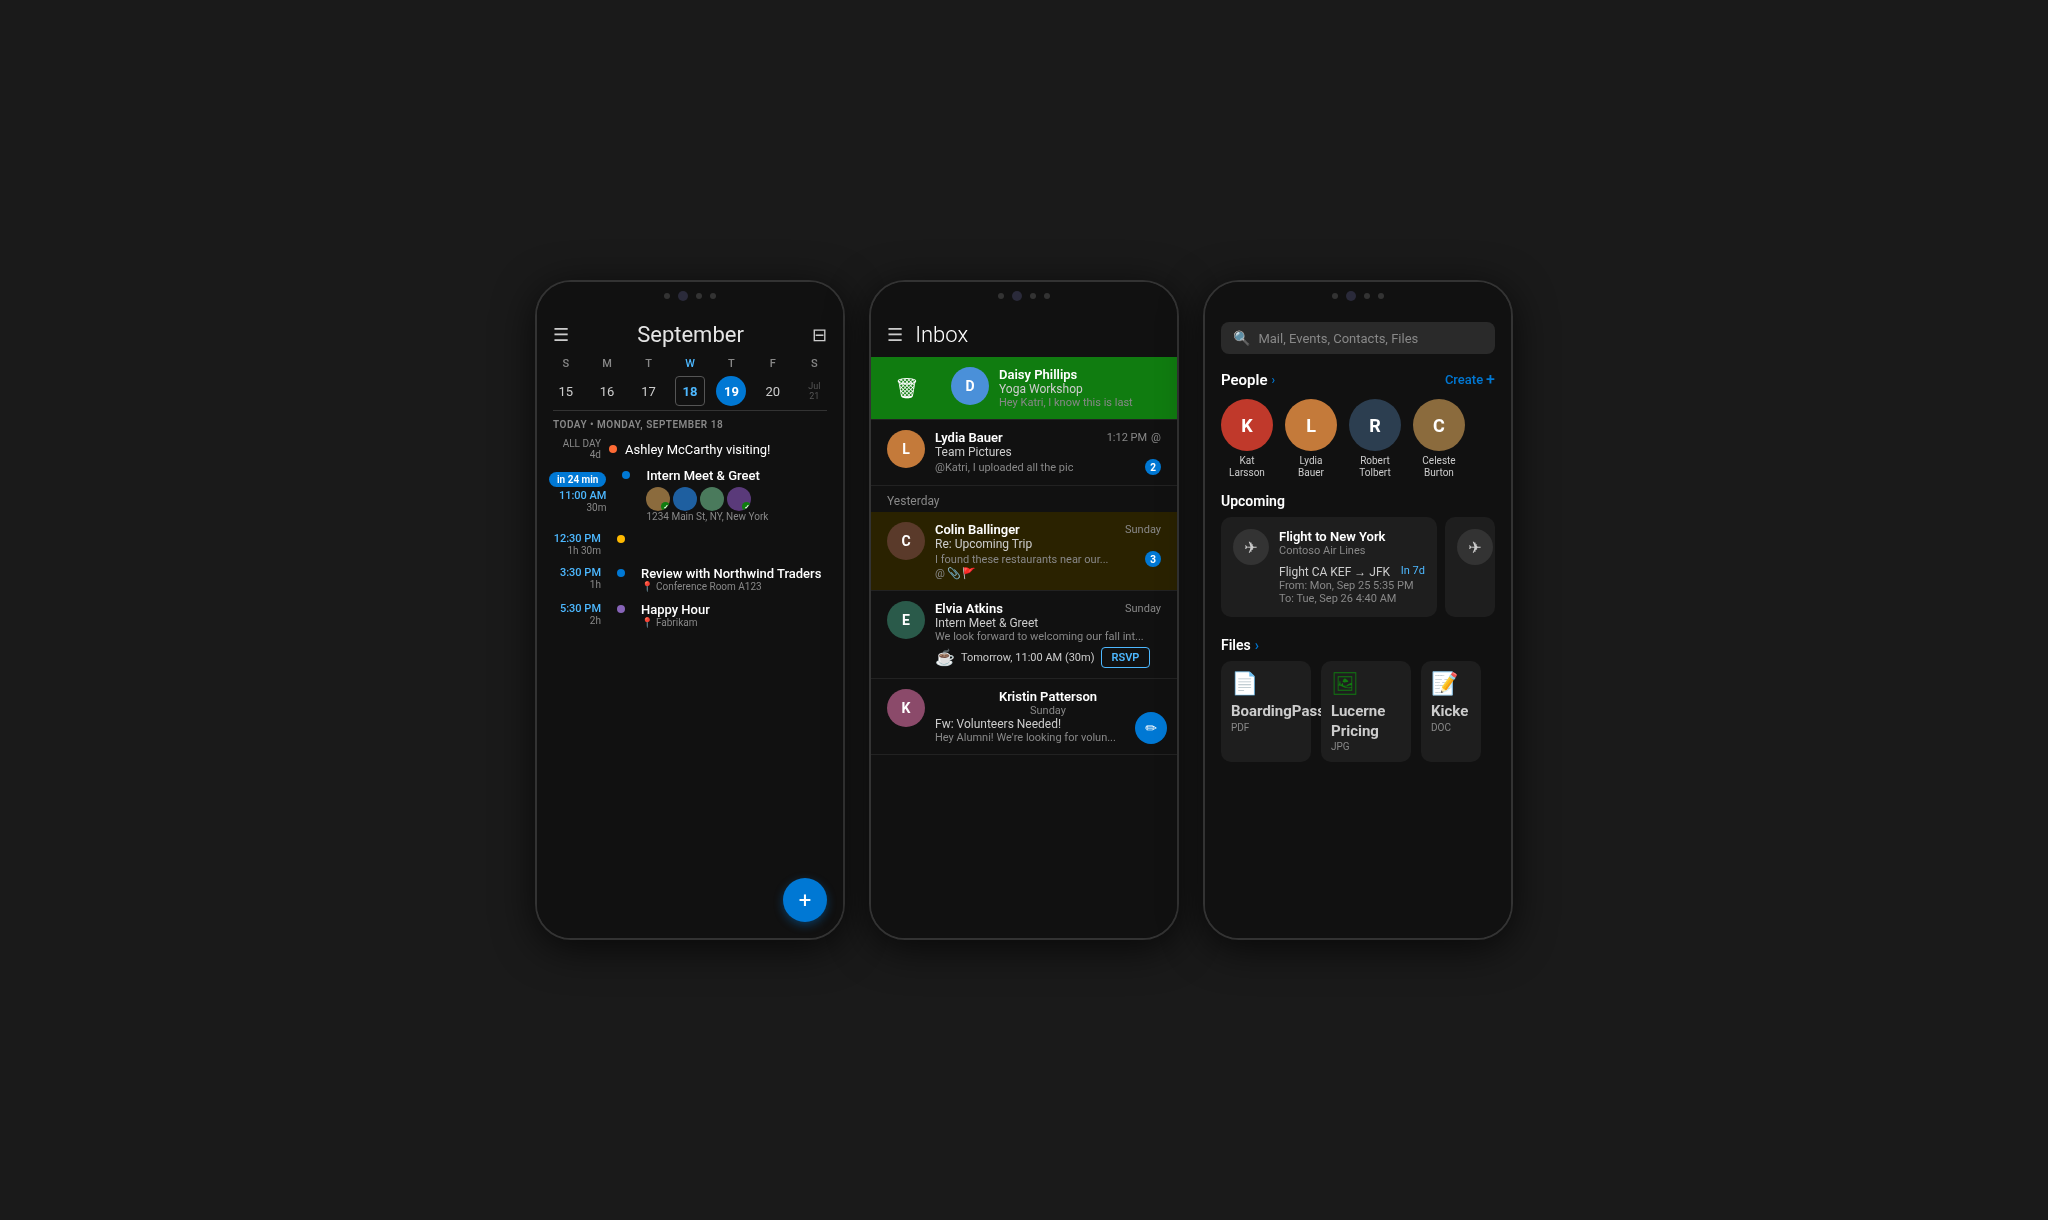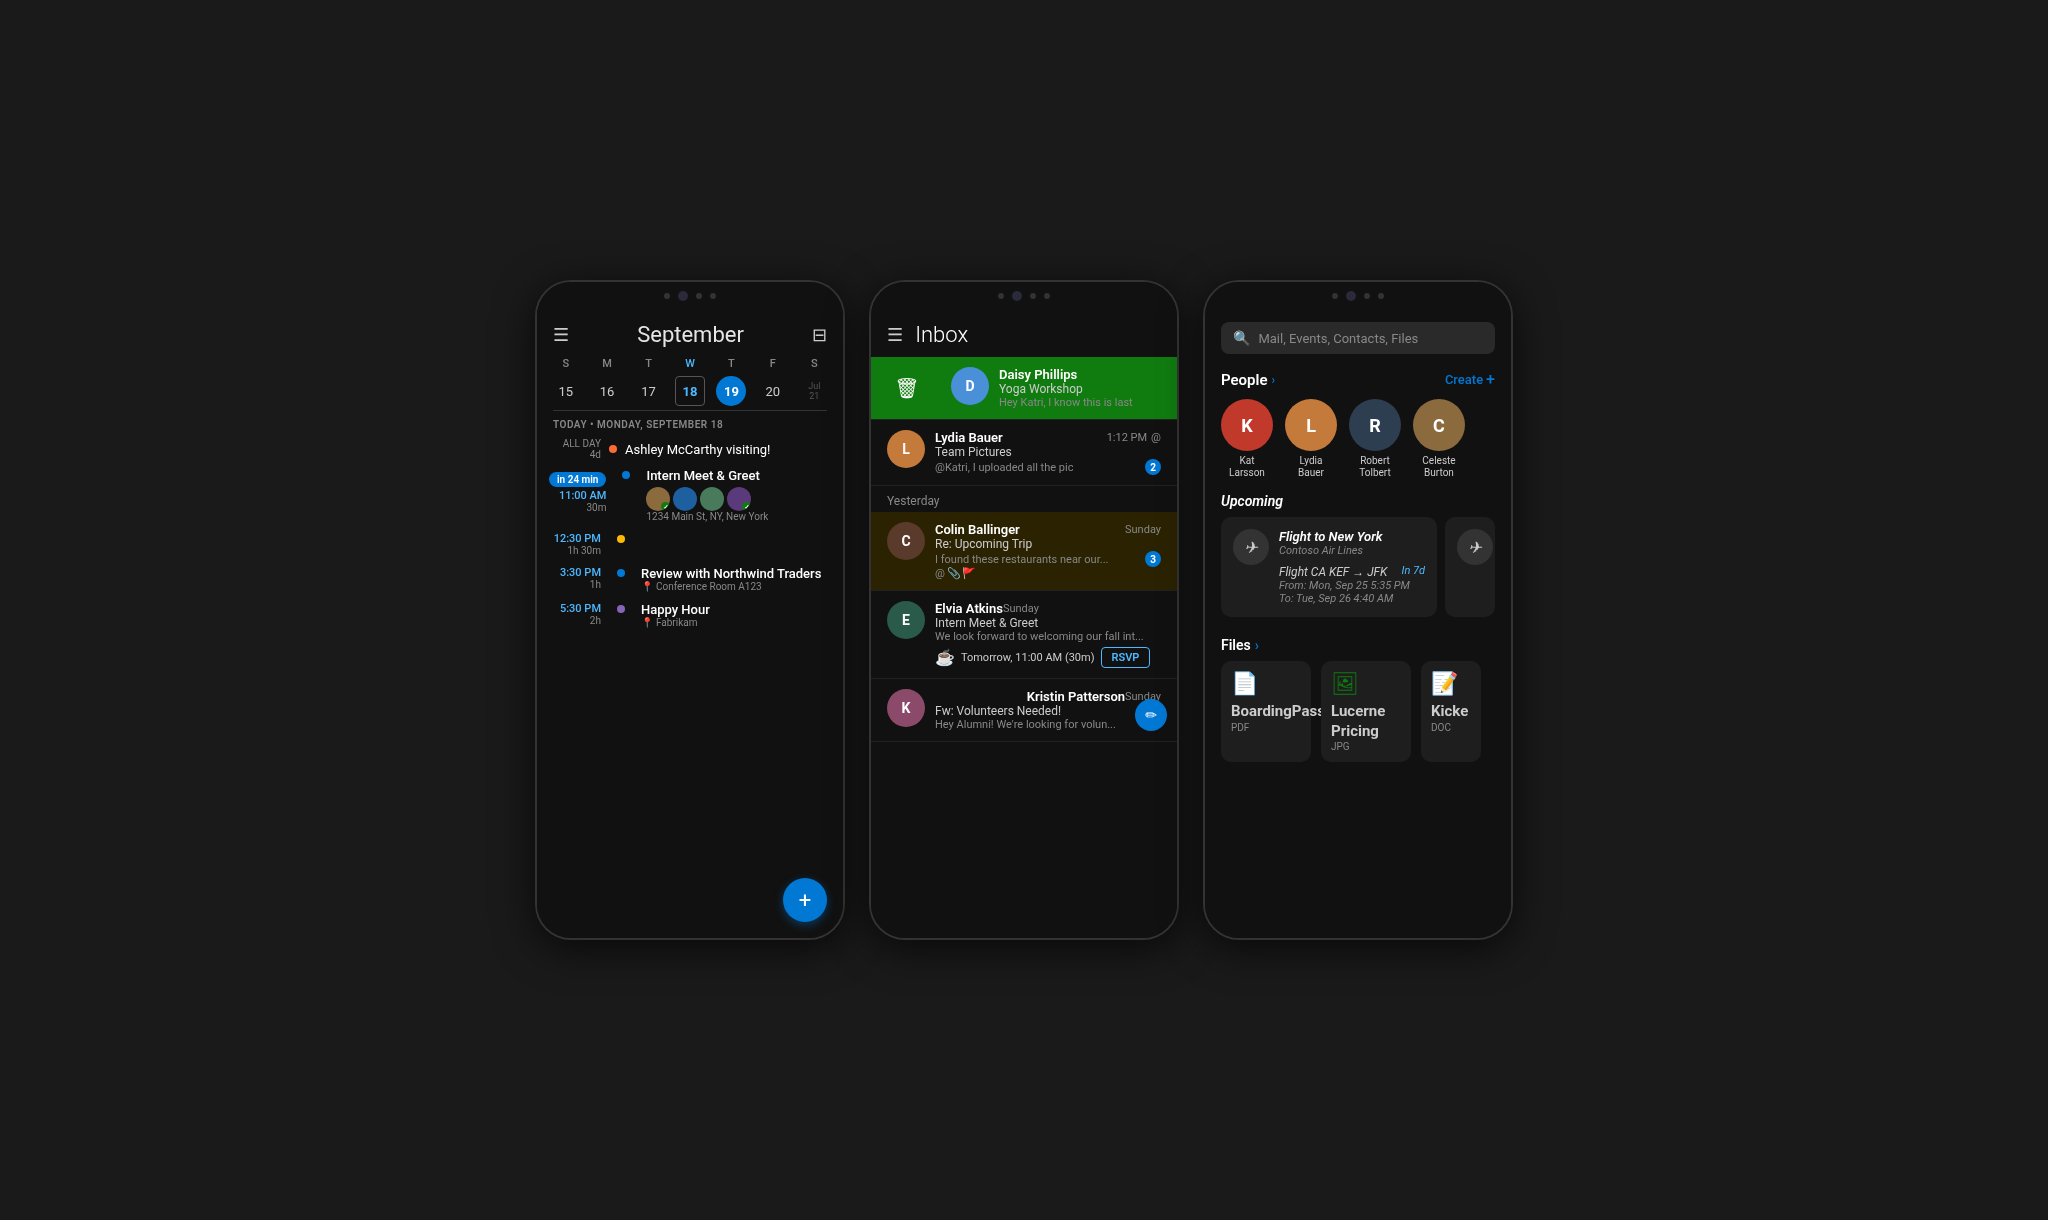--- a/index.html
+++ b/index.html
@@ -361,21 +361,21 @@
       gap: 4px;
     }
     .person-avatar {
       width: 52px; height: 52px; border-radius: 50%;
       overflow: hidden; flex-shrink: 0;
       display: flex; align-items: center; justify-content: center;
       font-size: 18px; font-weight: bold; color: #fff;
     }
     .person-name { color: #ccc; font-size: 10px; text-align: center; line-height: 1.2; }
 
-    .upcoming-section { padding: 0 16px; font-style: italic; }
+    .upcoming-section { padding: 0 16px; }
     .upcoming-label { color: #fff; font-size: 14px; font-weight: 600; margin-bottom: 8px; }
 
     .flight-card {
       background: #1e1e1e;
       border-radius: 10px;
       padding: 12px;
       display: flex;
       align-items: flex-start;
       gap: 10px;
       margin-bottom: 8px;
@@ -586,38 +586,38 @@
           <span>@</span>
           <span>📎</span>
           <span class="email-flag">🚩</span>
         </div>
       </div>
     </div>
 
     <div class="email-item">
       <div class="email-avatar" style="background:#2a5a4a;">E</div>
       <div class="email-content">
-        <div style="display:flex;justify-content:flex-start;align-items:center;">
+        <div style="display:flex;justify-content:space-between;align-items:center;">
           <div class="email-name">Elvia Atkins</div>
           <div class="email-time">Sunday</div>
         </div>
         <div class="email-subject">Intern Meet &amp; Greet</div>
         <div class="email-preview">We look forward to welcoming our fall int...</div>
         <div class="meeting-time">
           <span style="font-size:16px;">☕</span>
           <span style="color:#ccc;font-size:11px;">Tomorrow, 11:00 AM (30m)</span>
           <span class="rsvp-badge">RSVP</span>
         </div>
       </div>
     </div>
 
     <div class="email-item" style="position:relative;">
       <div class="email-avatar" style="background:#8b4a6a;">K</div>
       <div class="email-content">
-        <div style="display:flex;justify-content:flex-end;align-items:center;">
+        <div style="display:flex;justify-content:flex-end;align-items:center;flex-direction:column;">
           <div class="email-name">Kristin Patterson</div>
           <div class="email-time">Sunday</div>
         </div>
         <div class="email-subject">Fw: Volunteers Needed!</div>
         <div class="email-preview">Hey Alumni! We're looking for volun...</div>
       </div>
       <div style="position:absolute;bottom:10px;right:10px;width:32px;height:32px;background:#0078d4;border-radius:50%;display:flex;align-items:center;justify-content:center;">
         <span style="color:#fff;font-size:14px;">✏</span>
       </div>
     </div>

